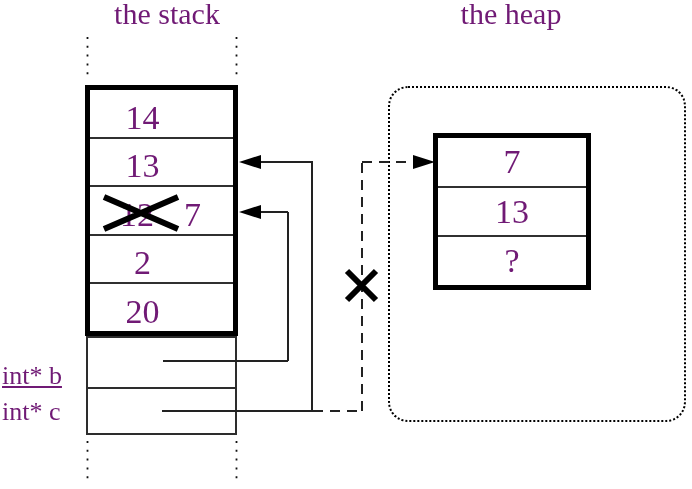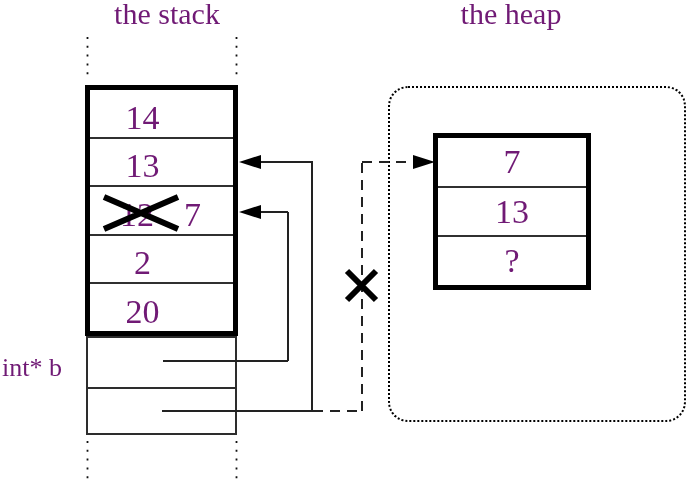--- a/index.html
+++ b/index.html
@@ -44,21 +44,21 @@
   }
   .ptr-box .slot{flex:1;}
   .ptr-box .slot:first-child{border-bottom:2px solid #2d2d2d;flex:0 0 49px;}
 
   .ptr-label{
     position:absolute;left:2px;height:32px;
     display:flex;align-items:center;
     font-size:26px;white-space:nowrap;
   }
   .ptr-label.a{top:298px;}
-  .ptr-label.b{top:352px;}
+  .ptr-label.b{top:360px;text-decoration:underline;}
   .ptr-label.c{top:396px;}
 
   
   .heap-region{
     position:absolute;left:388px;top:86px;width:298px;height:336px;
     box-sizing:border-box;border:2px dotted #000;border-radius:20px;
     background:transparent;
   }
   
   .heap-box{
@@ -103,20 +103,21 @@
       <span>20</span>
     </div>
   </div>
 
   <div class="ptr-box">
     <div class="slot"></div>
     <div class="slot"></div>
   </div>
 
   <div class="ptr-label b">int* b</div>
+  <div class="ptr-label c">int* c</div>
 
   <div class="heap-region"></div>
 
   <div class="heap-box">
     <div class="cell">
       <span>7</span>
     </div>
     <div class="cell">
       <span>13</span>
     </div>

